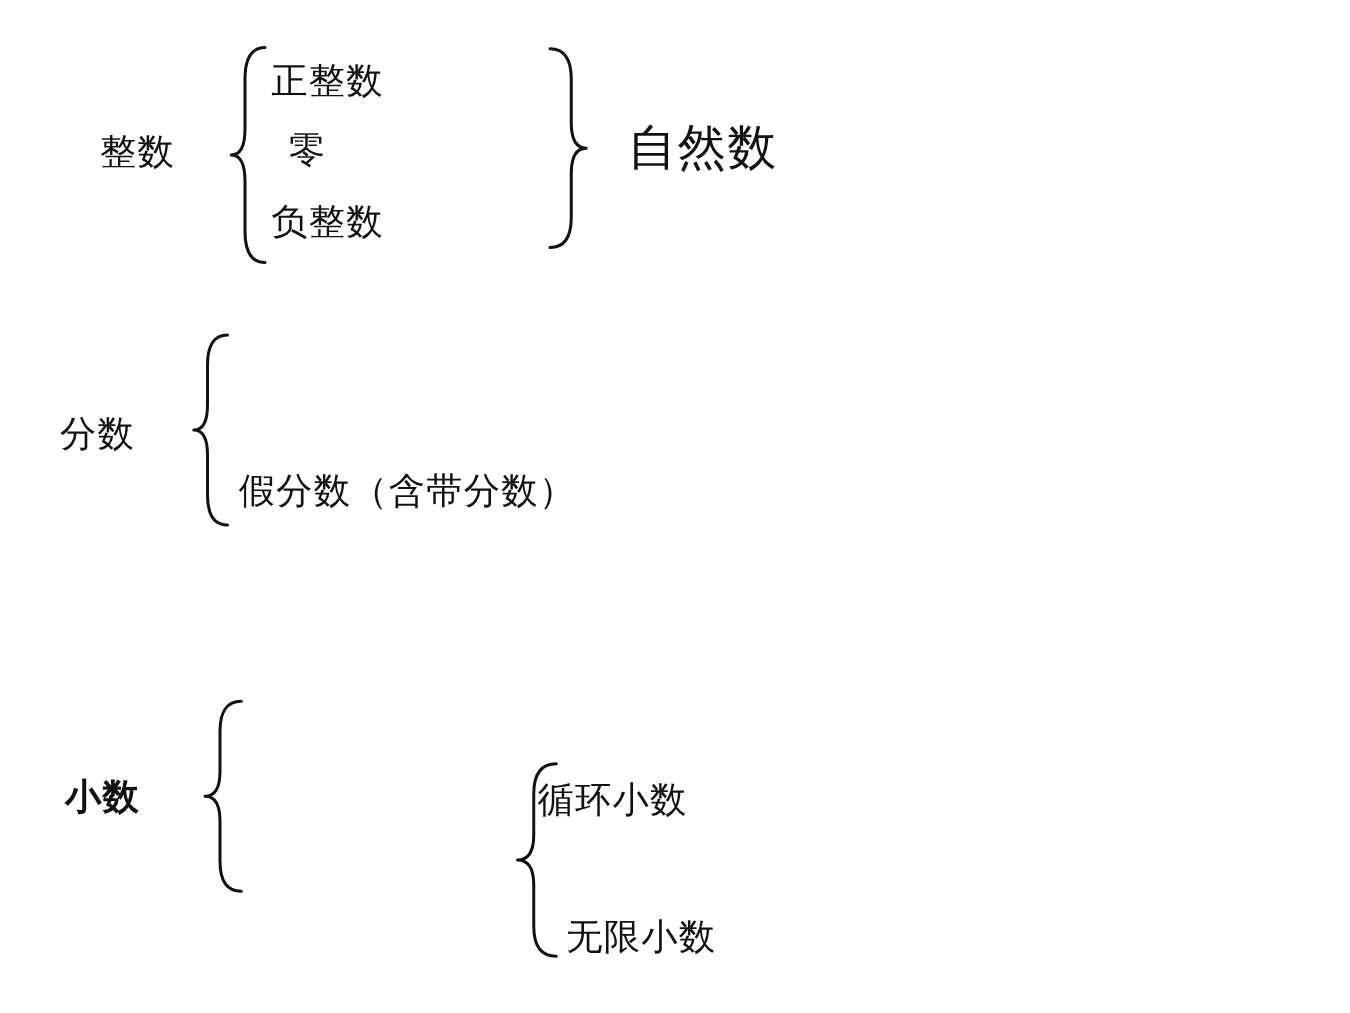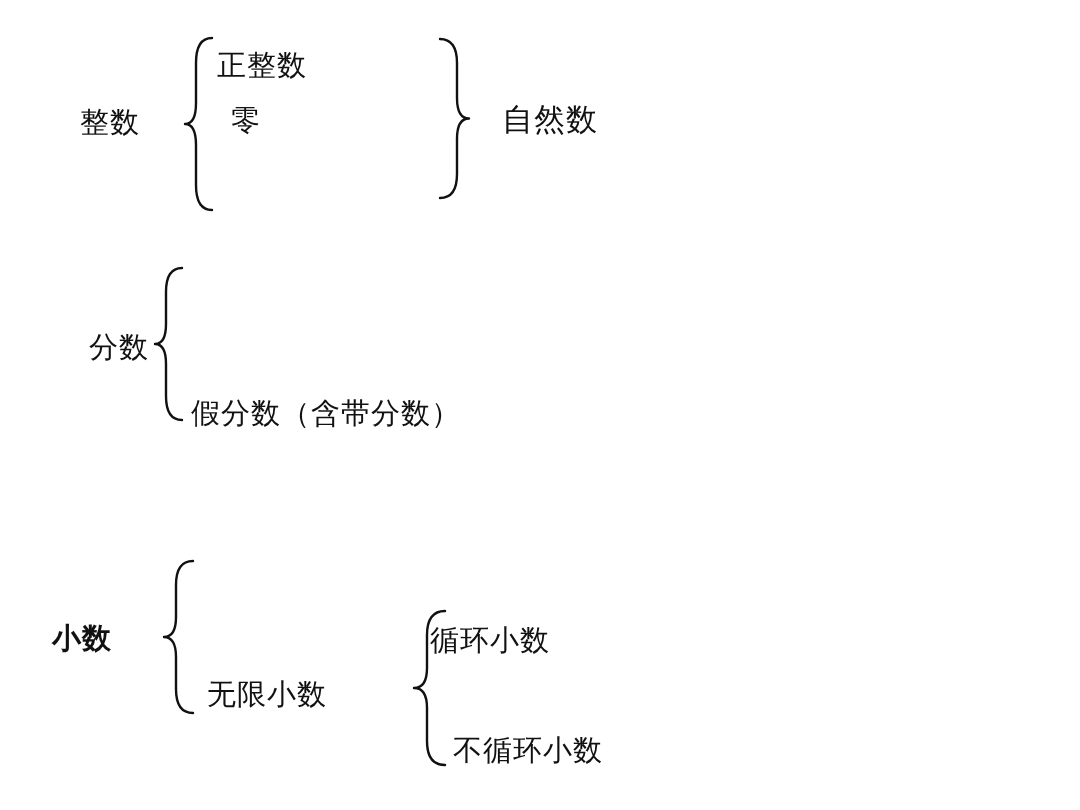--- a/index.html
+++ b/index.html
@@ -18,21 +18,21 @@
   }
   .txt {
     position: absolute;
     transform: translateY(-50%);
     font-size: 29px;
     letter-spacing: 1px;
     white-space: nowrap;
     line-height: 1;
   }
   .txt.result {
-    font-size: 31px;
+    font-size: 39px;
   }
   svg.brace {
     position: absolute;
     overflow: visible;
   }
   svg.brace path {
     fill: none;
     stroke: #111111;
     stroke-width: 2.4;
     stroke-linecap: round;
@@ -45,43 +45,43 @@
 <div class="canvas">
 
   <div class="txt" style="left:80px; top:122px;">整数</div>
 
   <svg class="brace" style="left:183px; top:35px;" width="32" height="178" viewBox="0 0 32 178">
     <path d="M 29 3 Q 13 3, 13 28 L 13 68 Q 13 89, 2 89 Q 13 89, 13 110 L 13 150 Q 13 175, 29 175"></path>
   </svg>
 
   <div class="txt" style="left:217px; top:65px;">正整数</div>
   <div class="txt" style="left:231px; top:120px;">零</div>
+  <div class="txt" style="left:217px; top:178px;">负整数</div>
 
   <svg class="brace" style="left:437px; top:36px;" width="34" height="165" viewBox="0 0 34 165">
     <path d="M 3 3 Q 20 3, 20 27 L 20 62 Q 20 82.5, 32 82.5 Q 20 82.5, 20 103 L 20 138 Q 20 162, 3 162"></path>
   </svg>
 
   <div class="txt result" style="left:502px; top:119px;">自然数</div>
 
-  <div class="txt" style="left:48px; top:347px;margin-left:41px;">分数</div>
+  <div class="txt" style="left:48px; top:347px;">分数</div>
 
   <svg class="brace" style="left:153px; top:265px;" width="32" height="158" viewBox="0 0 32 158">
     <path d="M 29 3 Q 13 3, 13 27 L 13 59 Q 13 79, 2 79 Q 13 79, 13 99 L 13 131 Q 13 155, 29 155"></path>
   </svg>
 
-  <div class="txt" style="left:191px; top:413px;text-align:right;">假分数（含带分数）</div>
+  <div class="txt" style="left:191px; top:393px;text-align:right;">假分数（含带分数）</div>
 
   <div class="txt" style="left:52px; top:638px;font-weight:bold;">小数</div>
 
   <svg class="brace" style="left:162px; top:558px;" width="34" height="158" viewBox="0 0 34 158">
     <path d="M 31 3 Q 14 3, 14 27 L 14 59 Q 14 79, 2 79 Q 14 79, 14 99 L 14 131 Q 14 155, 31 155"></path>
   </svg>
 
-  <div class="txt" style="left:207px; top:694px;">无限小数</div>
 
   <svg class="brace" style="left:412px; top:608px;" width="36" height="160" viewBox="0 0 36 160">
     <path d="M 33 3 Q 15 3, 15 27 L 15 60 Q 15 80, 2 80 Q 15 80, 15 100 L 15 133 Q 15 157, 33 157"></path>
   </svg>
 
   <div class="txt" style="left:430px; top:640px;">循环小数</div>
-  <div class="txt" style="left:453px; top:750px;">不循环小数</div>
+  <div class="txt" style="left:453px; top:750px;">无限小数</div>
 
 </div>
 
 </body></html>

